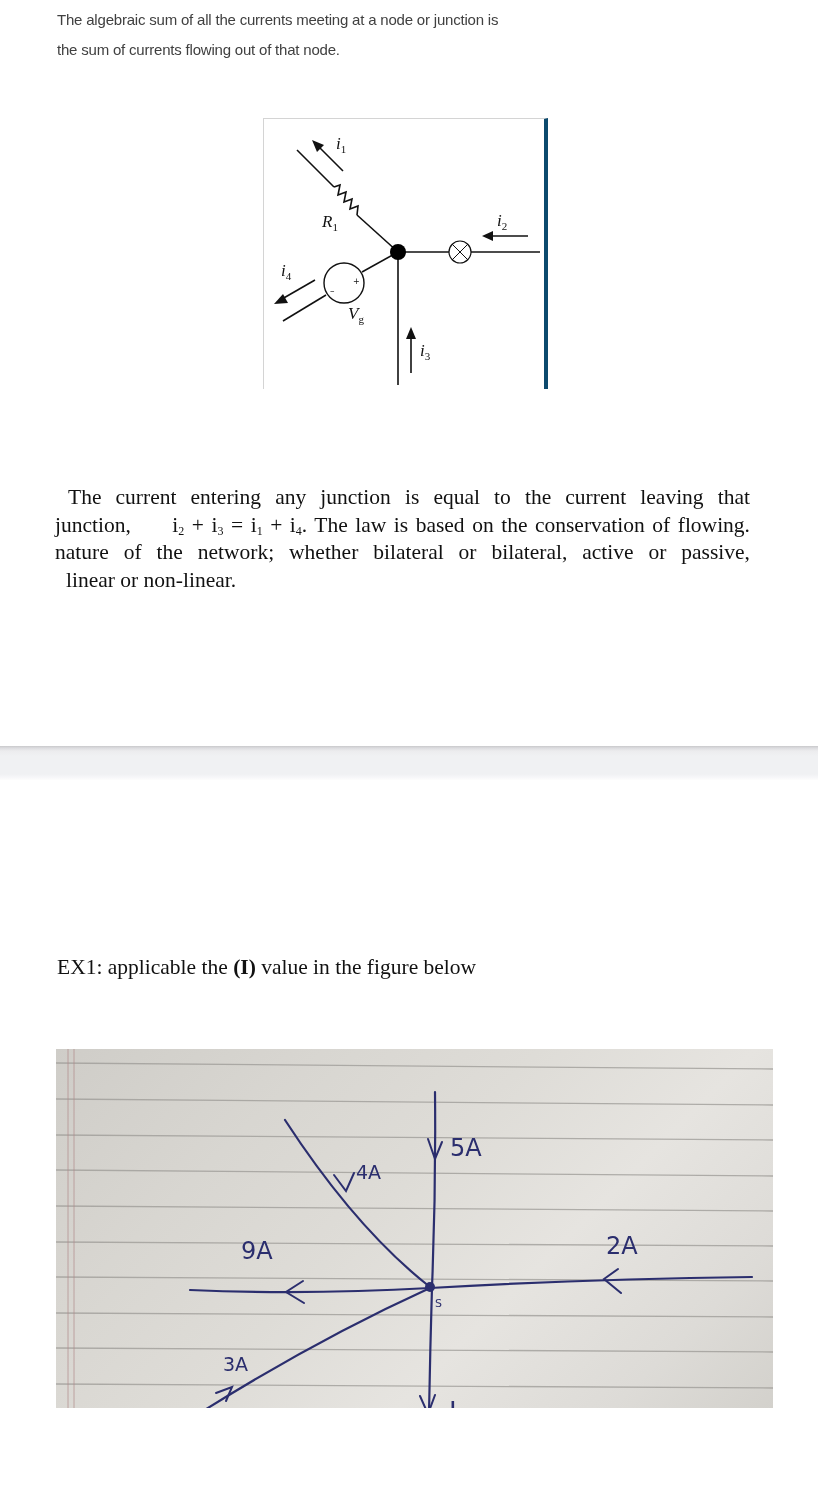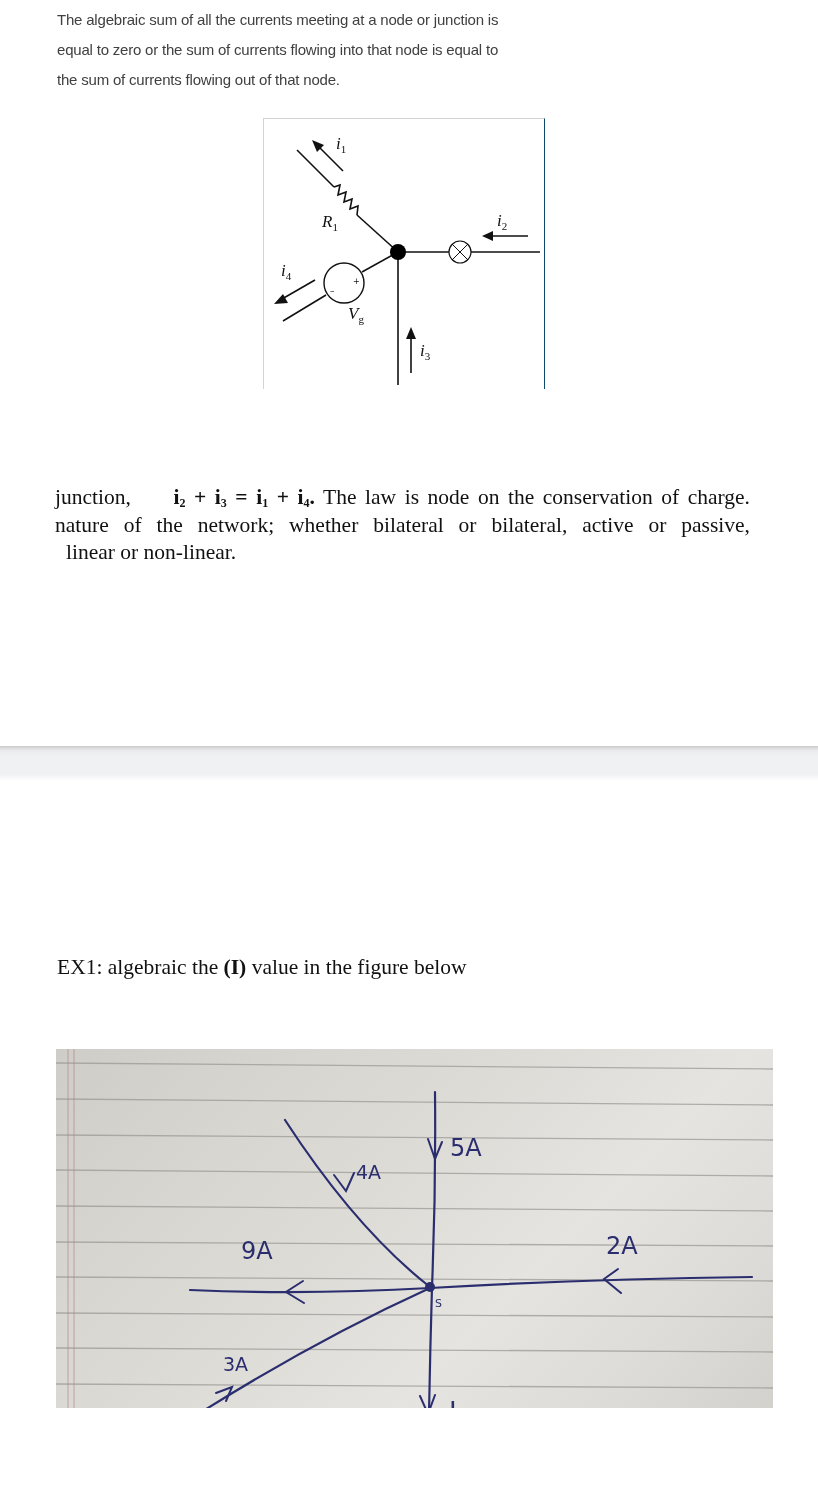--- a/index.html
+++ b/index.html
@@ -5,35 +5,35 @@
   html, body { margin: 0; padding: 0; background: #ffffff; }
   body { width: 818px; height: 1487px; position: relative; overflow: hidden; }
   .para1 {
     position: absolute; left: 57px; top: 5px; width: 700px;
     font-family: "Liberation Sans", sans-serif; font-size: 15px; line-height: 30px;
     color: #404040; text-align: justify; letter-spacing: -0.2px;
   }
   .para1 span { display: block; }
   .fig1 {
     position: absolute; left: 263px; top: 118px; width: 280px; height: 270px;
-    border-top: 1px solid #d4d4d4; border-left: 1px solid #d4d4d4; border-right: 1px solid #0c4a6e;
+    border-top: 1px solid #d4d4d4; border-left: 1px solid #d4d4d4; border-right: 4px solid #0c4a6e;
     background: #fff;
   }
   .fig1 svg { position: absolute; left: 0; top: 0; }
   .svg-lbl { font-family: "Liberation Serif", serif; font-style: italic; fill: #111; }
   .svg-sub { font-family: "Liberation Serif", serif; fill: #111; }
   .para2 {
     position: absolute; left: 55px; top: 484px; width: 695px;
     font-family: "Liberation Serif", serif; font-size: 21.5px; line-height: 27.5px;
     color: #111; text-align: justify; text-align-last: left;
   }
   .para2 .ln { display: block; text-align: justify; text-align-last: justify; }
   .para2 .ln.last { text-align-last: left; margin-left: 11px; }
   .para2 .ln.first { text-indent: 13px; }
-  .para2 b { font-weight: bold; margin-left: 34px; }
+  .para2 b { font-weight: normal; margin-left: 34px; }
   .para2 sub { font-size: 12px; vertical-align: -3px; line-height: 0; }
   .separator {
     position: absolute; left: 0; top: 746px; width: 818px; height: 34px;
     background: linear-gradient(to bottom, #c9c9cb 0px, #dcdcdf 2px, #ececee 5px, #f0f1f3 10px, #f0f1f3 28px, #f6f6f8 31px, #fdfdfd 34px);
   }
   .ex-title {
     position: absolute; left: 57px; top: 955px;
     font-family: "Liberation Serif", serif; font-size: 21.5px; color: #111;
   }
   .ex-title b { font-weight: bold; }
@@ -43,21 +43,20 @@
     overflow: hidden;
   }
   .photo svg { position: absolute; left: 0; top: 0; }
   .hand { font-family: "DejaVu Sans", sans-serif; fill: #2b2e6e; }
 </style>
 </head>
 <body>
 
 <div class="para1">
   <span>The algebraic sum of all the currents meeting at a node or junction is</span>
-  <span>equal to zero or the sum of currents flowing into that node is equal to</span>
   <span>the sum of currents flowing out of that node.</span>
 </div>
 
 <div class="fig1">
   <svg width="280" height="270" viewBox="0 0 280 270">
 
     <g stroke="#111" stroke-width="1.6" fill="none">
       <line x1="33" y1="31" x2="70" y2="68"></line>
       <polyline points="70,68 76,66 74,76 82,73 80,83 88,80 86,90 94,87 93,96"></polyline>
       <line x1="93" y1="96" x2="134" y2="133"></line>
@@ -101,28 +100,29 @@
       <line x1="51" y1="161" x2="18" y2="180" stroke="#111" stroke-width="1.6"></line>
       <polygon points="10,185 19,175 24,184" fill="#111"></polygon>
     </g>
     <text class="svg-lbl" x="17" y="157" font-size="17"><tspan>i</tspan><tspan class="svg-sub" font-size="11" dy="4" font-style="normal">4</tspan></text>
 
     <circle cx="134" cy="133" r="8" fill="#000"></circle>
   </svg>
 </div>
 
 <div class="para2">
-  <span class="ln"><span>junction, </span><b><span>i</span><sub>2</sub><span style="white-space:pre"> + </span><span>i</span><sub>3</sub><span style="white-space:pre"> = </span><span>i</span><sub>1</sub><span style="white-space:pre"> + </span><span>i</span><sub>4</sub><span>.</span></b><span style="white-space:pre"> The law is node on the conservation of charge.</span></span>
+  <span class="ln first">The current entering any junction is equal to the current leaving that</span>
+  <span class="ln"><span>junction, </span><b><span>i</span><sub>2</sub><span style="white-space:pre"> + </span><span>i</span><sub>3</sub><span style="white-space:pre"> = </span><span>i</span><sub>1</sub><span style="white-space:pre"> + </span><span>i</span><sub>4</sub><span>.</span></b><span style="white-space:pre"> The law is based on the conservation of flowing.</span></span>
   <span class="ln">nature of the network; whether bilateral or bilateral, active or passive,</span>
   <span class="ln last">linear or non-linear.</span>
 </div>
 
 <div class="separator"></div>
 
-<div class="ex-title"><span style="white-space:pre">EX1: algebraic the </span><b>(I)</b><span style="white-space:pre"> value in the figure below</span></div>
+<div class="ex-title"><span style="white-space:pre">EX1: applicable the </span><b>(I)</b><span style="white-space:pre"> value in the figure below</span></div>
 
 <div class="photo">
   <svg width="717" height="438" viewBox="0 0 717 438">
 
     <g stroke="#9c9a96" stroke-width="1.3" opacity="0.75">
       <line x1="0" y1="14" x2="717" y2="20"></line>
       <line x1="0" y1="50" x2="717" y2="56"></line>
       <line x1="0" y1="86" x2="717" y2="91"></line>
       <line x1="0" y1="121" x2="717" y2="127"></line>
       <line x1="0" y1="157" x2="717" y2="162"></line>

